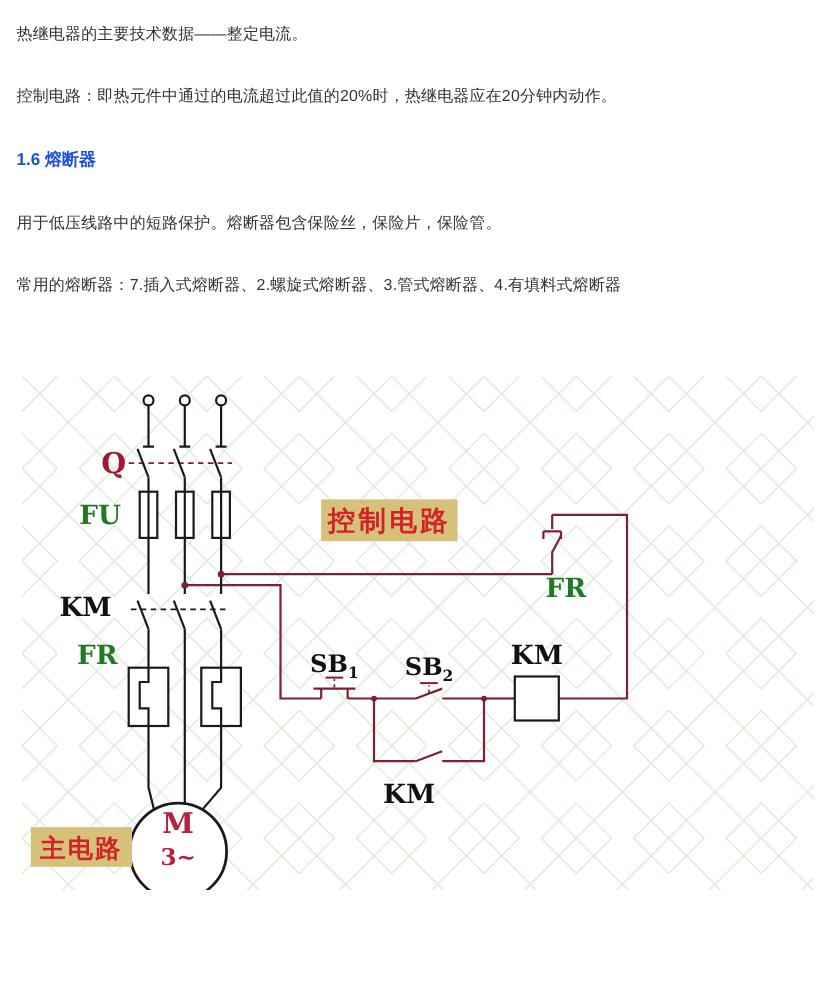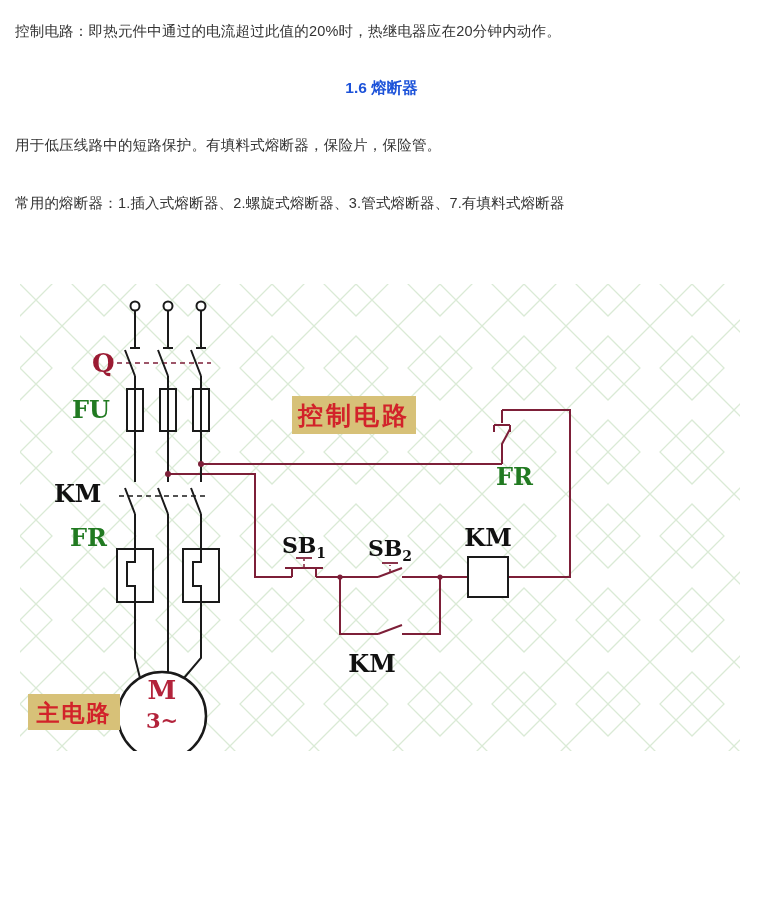--- a/index.html
+++ b/index.html
@@ -8,34 +8,35 @@
     font-family:"Liberation Sans","DejaVu Sans",sans-serif;
   }
   .content{padding:20px 15px 0 15px;}
   .content p{
     margin:0 0 35px 0;
     font-size:14.5px;line-height:1.55;color:#333;
     letter-spacing:.2px;
   }
   .content h3{
     margin:0 0 35px 0;
-    font-size:15.5px;line-height:1.4;font-weight:bold;color:#1c52d9;text-align:center;
+    font-size:15.5px;line-height:1.4;font-weight:bold;color:#1c52d9;
   }
   .figure{margin:70px 0 0 20px;}
   svg text{font-family:"DejaVu Serif","Liberation Serif",serif;}
 </style>
 </head>
 <body>
 
 <div class="page">
   <div class="content">
+    <p>热继电器的主要技术数据——整定电流。</p>
     <p>控制电路：即热元件中通过的电流超过此值的20%时，热继电器应在20分钟内动作。</p>
     <h3>1.6 熔断器</h3>
-    <p>用于低压线路中的短路保护。有填料式熔断器，保险片，保险管。</p>
-    <p>常用的熔断器：1.插入式熔断器、2.螺旋式熔断器、3.管式熔断器、7.有填料式熔断器</p>
+    <p>用于低压线路中的短路保护。熔断器包含保险丝，保险片，保险管。</p>
+    <p>常用的熔断器：7.插入式熔断器、2.螺旋式熔断器、3.管式熔断器、4.有填料式熔断器</p>
   </div>
 
   <div class="figure">
     <svg width="720" height="467" viewBox="0 0 720 467" xmlns="http://www.w3.org/2000/svg">
       <defs>
         <pattern id="webgrid" width="84" height="84" patternUnits="userSpaceOnUse">
           <path d="M0 84L84 0 M-12 44L44 -12 M40 96L96 40 M0 0L84 84 M-12 40L44 96 M40 -12L96 44" stroke="#bcd9b4" stroke-width="1.3" fill="none"></path>
         </pattern>
       </defs>
 

